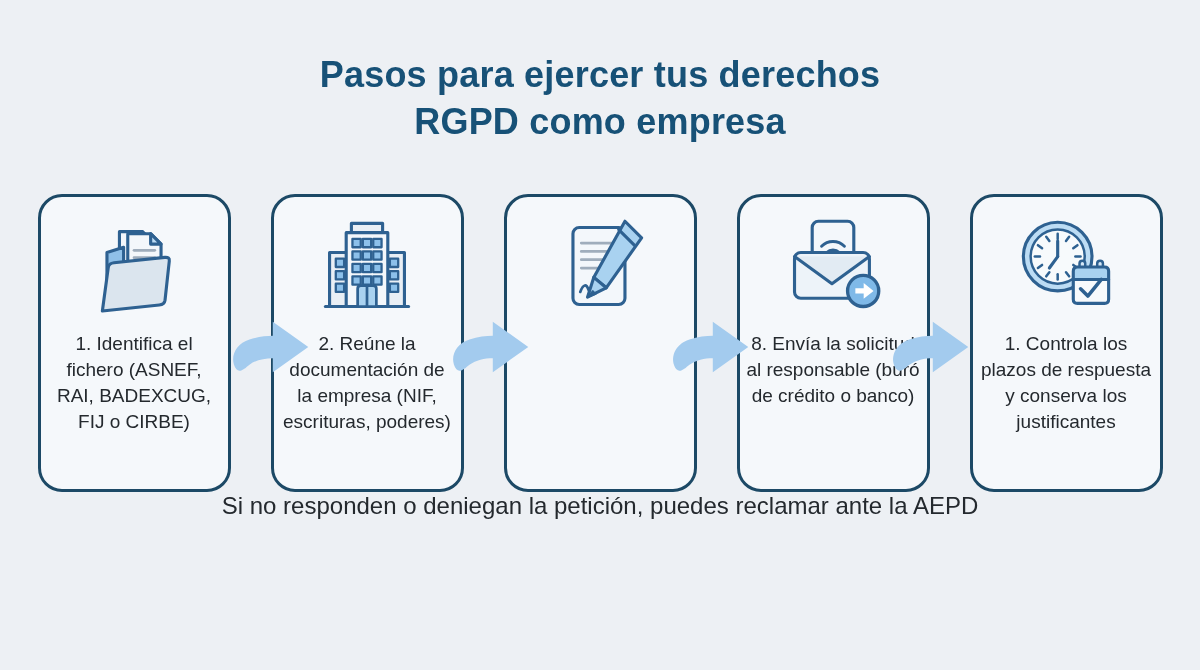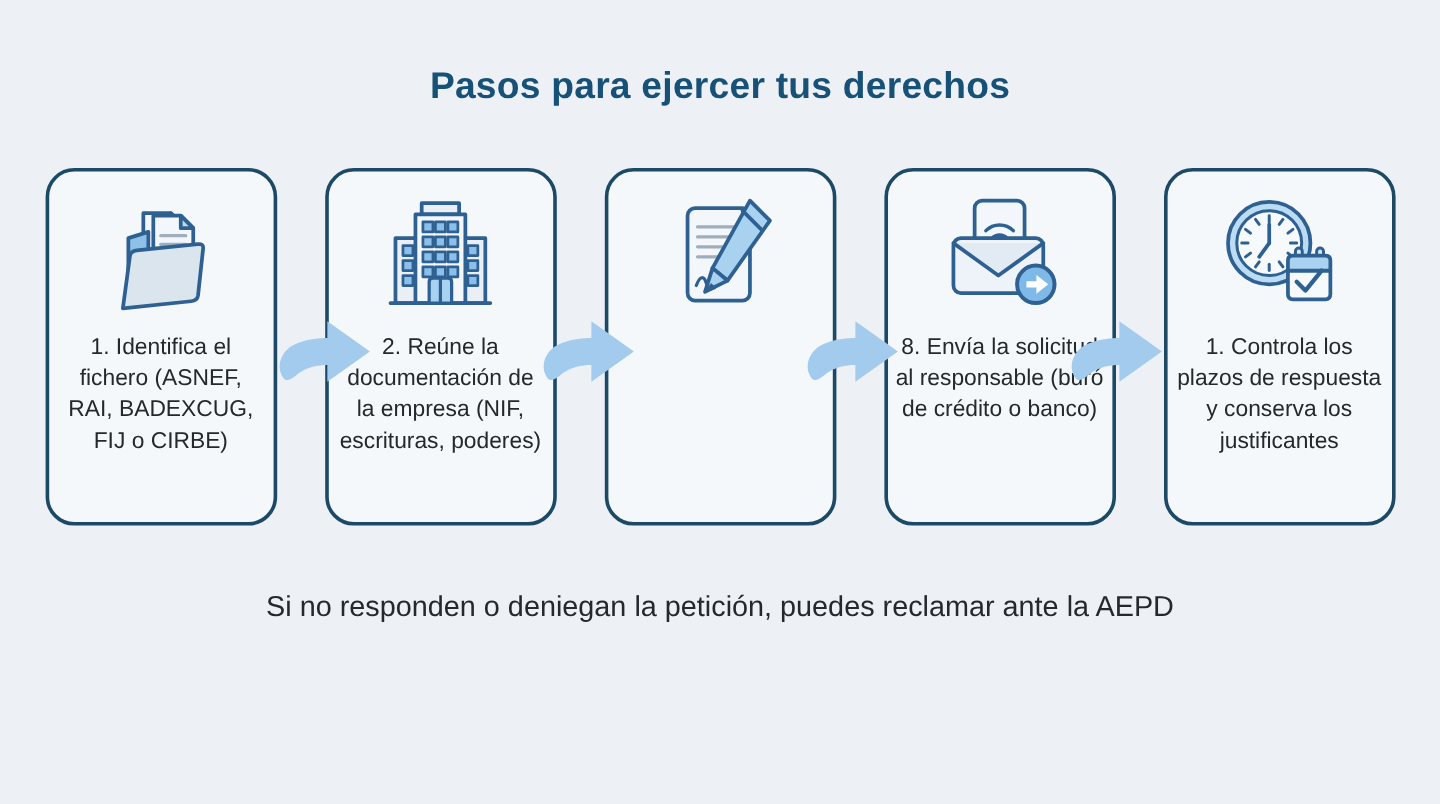--- a/index.html
+++ b/index.html
@@ -12,21 +12,21 @@
   html,body{width:1200px;height:670px;overflow:hidden;}
   body{
     font-family:"Liberation Sans", sans-serif;
     background:var(--background);
     position:relative;
   }
   .title{
     margin-top:52px;
     text-align:center;
     color:var(--title);
-    font-size:31px;
+    font-size:36px;
     font-weight:bold;
     line-height:1.3;
     letter-spacing:0.2px;
   }
   .flow{
     position:relative;
     width:1200px;
     margin-top:48px;
     display:flex;
     justify-content:center;
@@ -64,31 +64,31 @@
     width:84px;
     height:74px;
     top:115px;
     z-index:3;
   }
   .flow-arrow.a1{left:228px;}
   .flow-arrow.a2{left:448px;}
   .flow-arrow.a3{left:668px;}
   .flow-arrow.a4{left:888px;}
   .footer{
-    margin-top:54px;
     text-align:center;
     font-size:24px;
     color:var(--body-text);
   }
 </style>
 </head>
 <body>
 
 <div class="title">
   <div>Pasos para ejercer tus derechos</div>
+  <div>RGPD como empresa</div>
 </div>
 
 <div class="flow">
 
   <div class="card">
     <div class="icon-wrap">
       <svg width="104" height="104" viewBox="0 0 100 100">
         <g stroke="var(--icon-outline)" stroke-width="3" stroke-linejoin="round" stroke-linecap="round">
           <path d="M36 16 H58 L68 26 V58 H36 Z" fill="var(--icon-paper)"></path>
           <path d="M58 16 L58 26 H68 Z" fill="var(--icon-soft)"></path>

